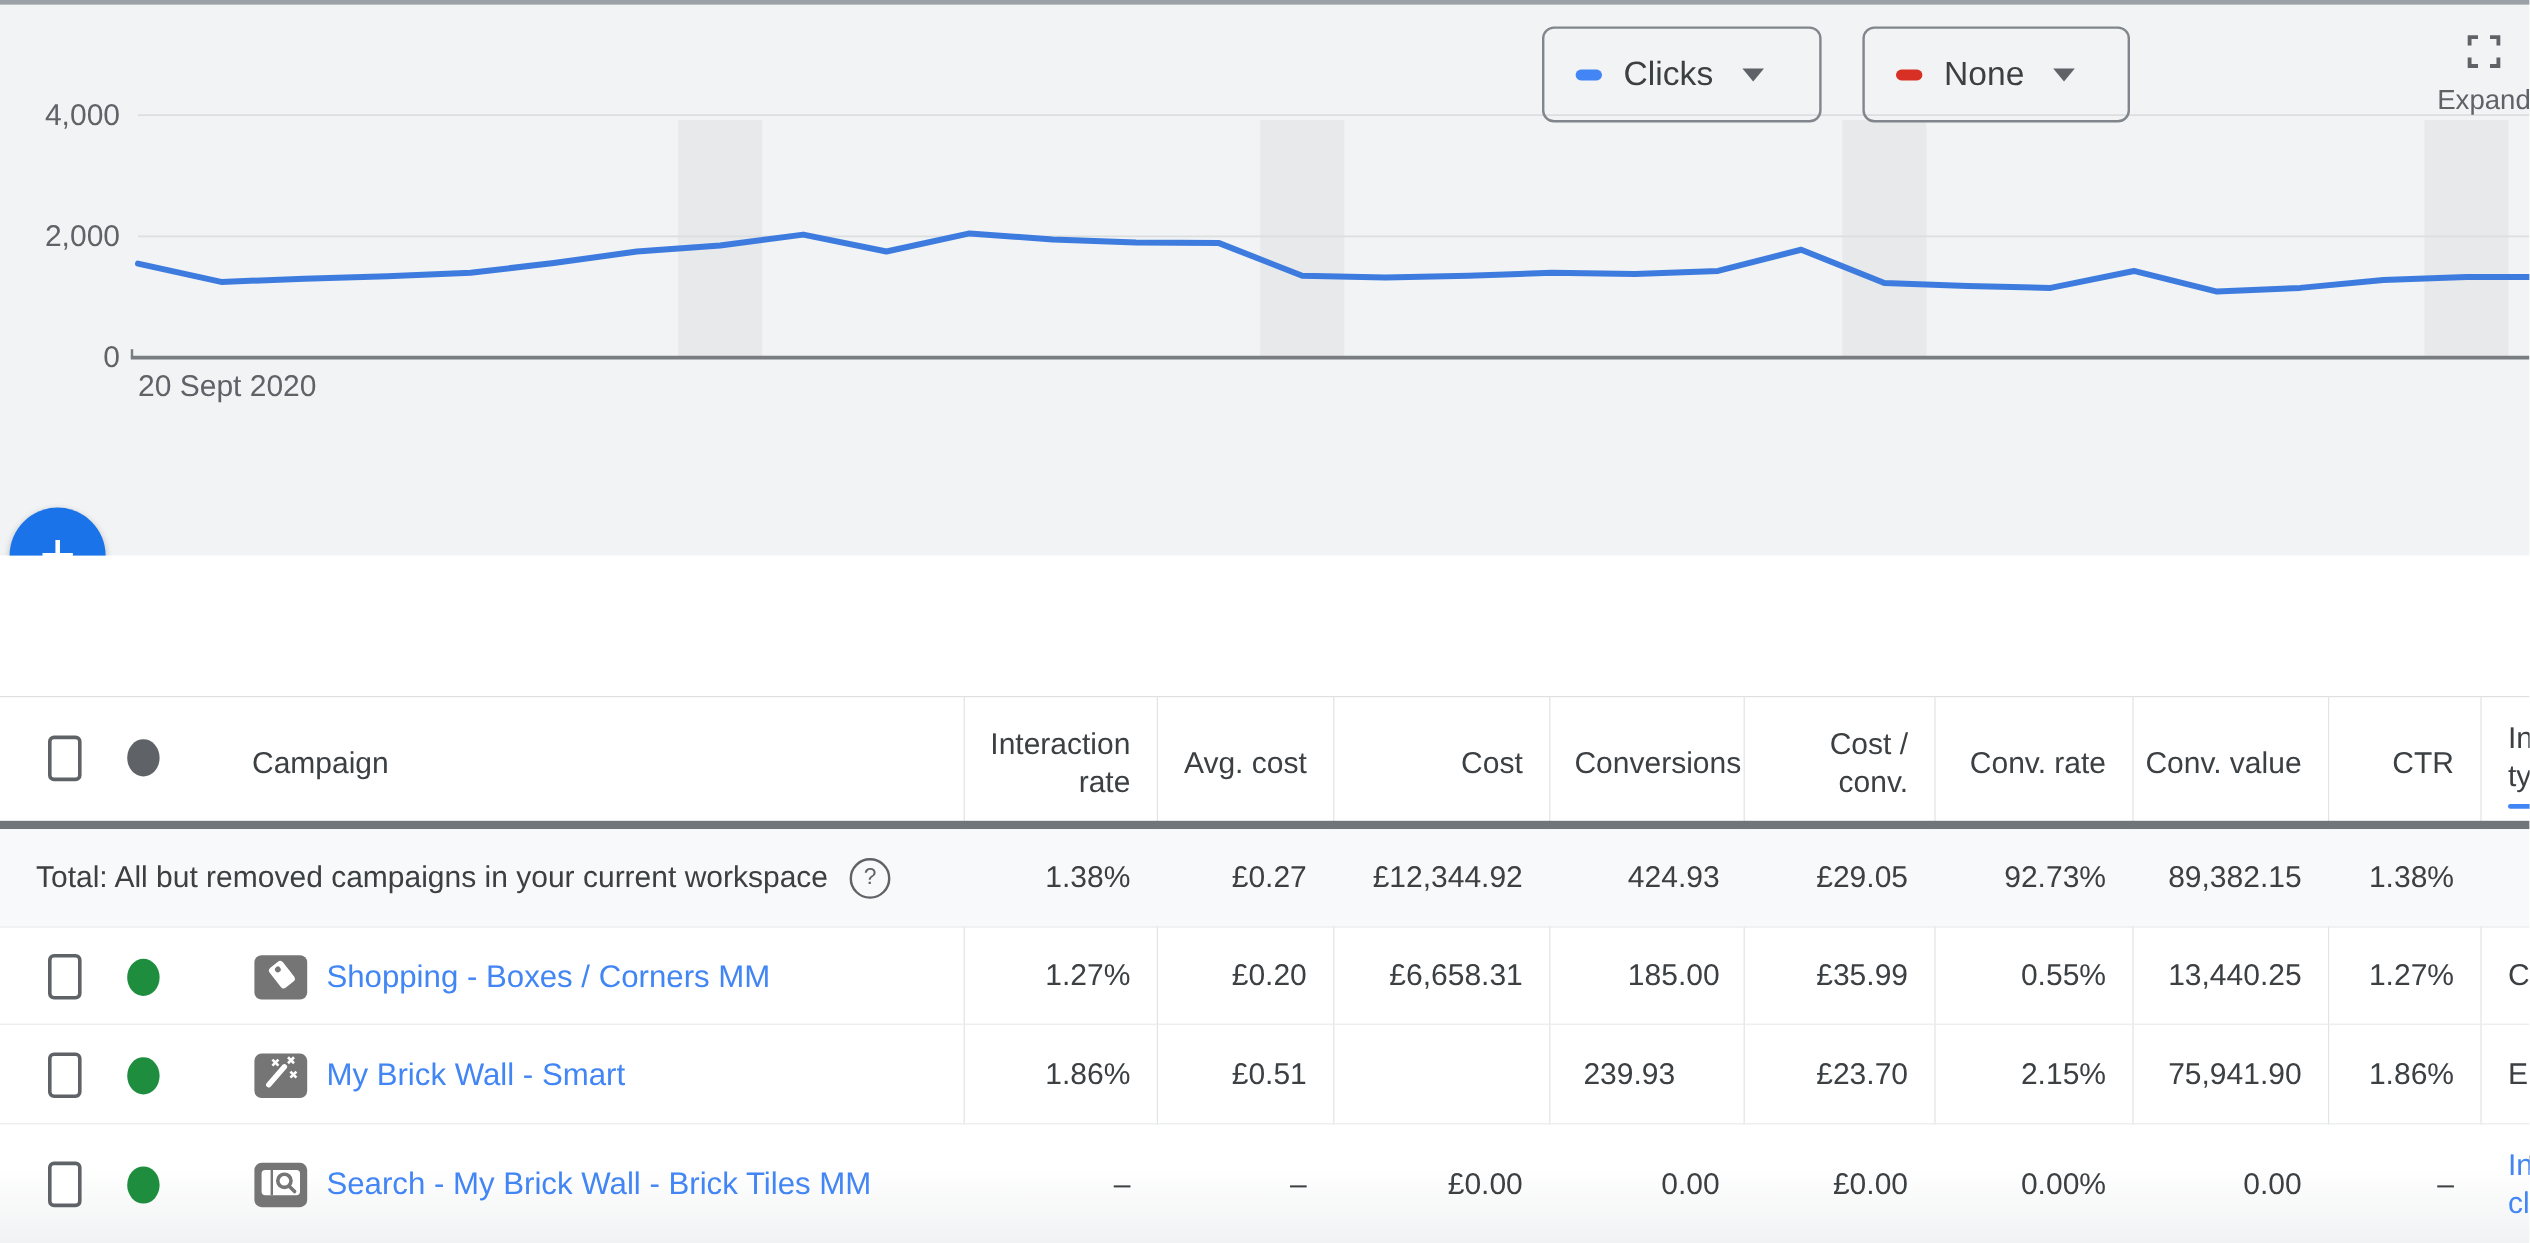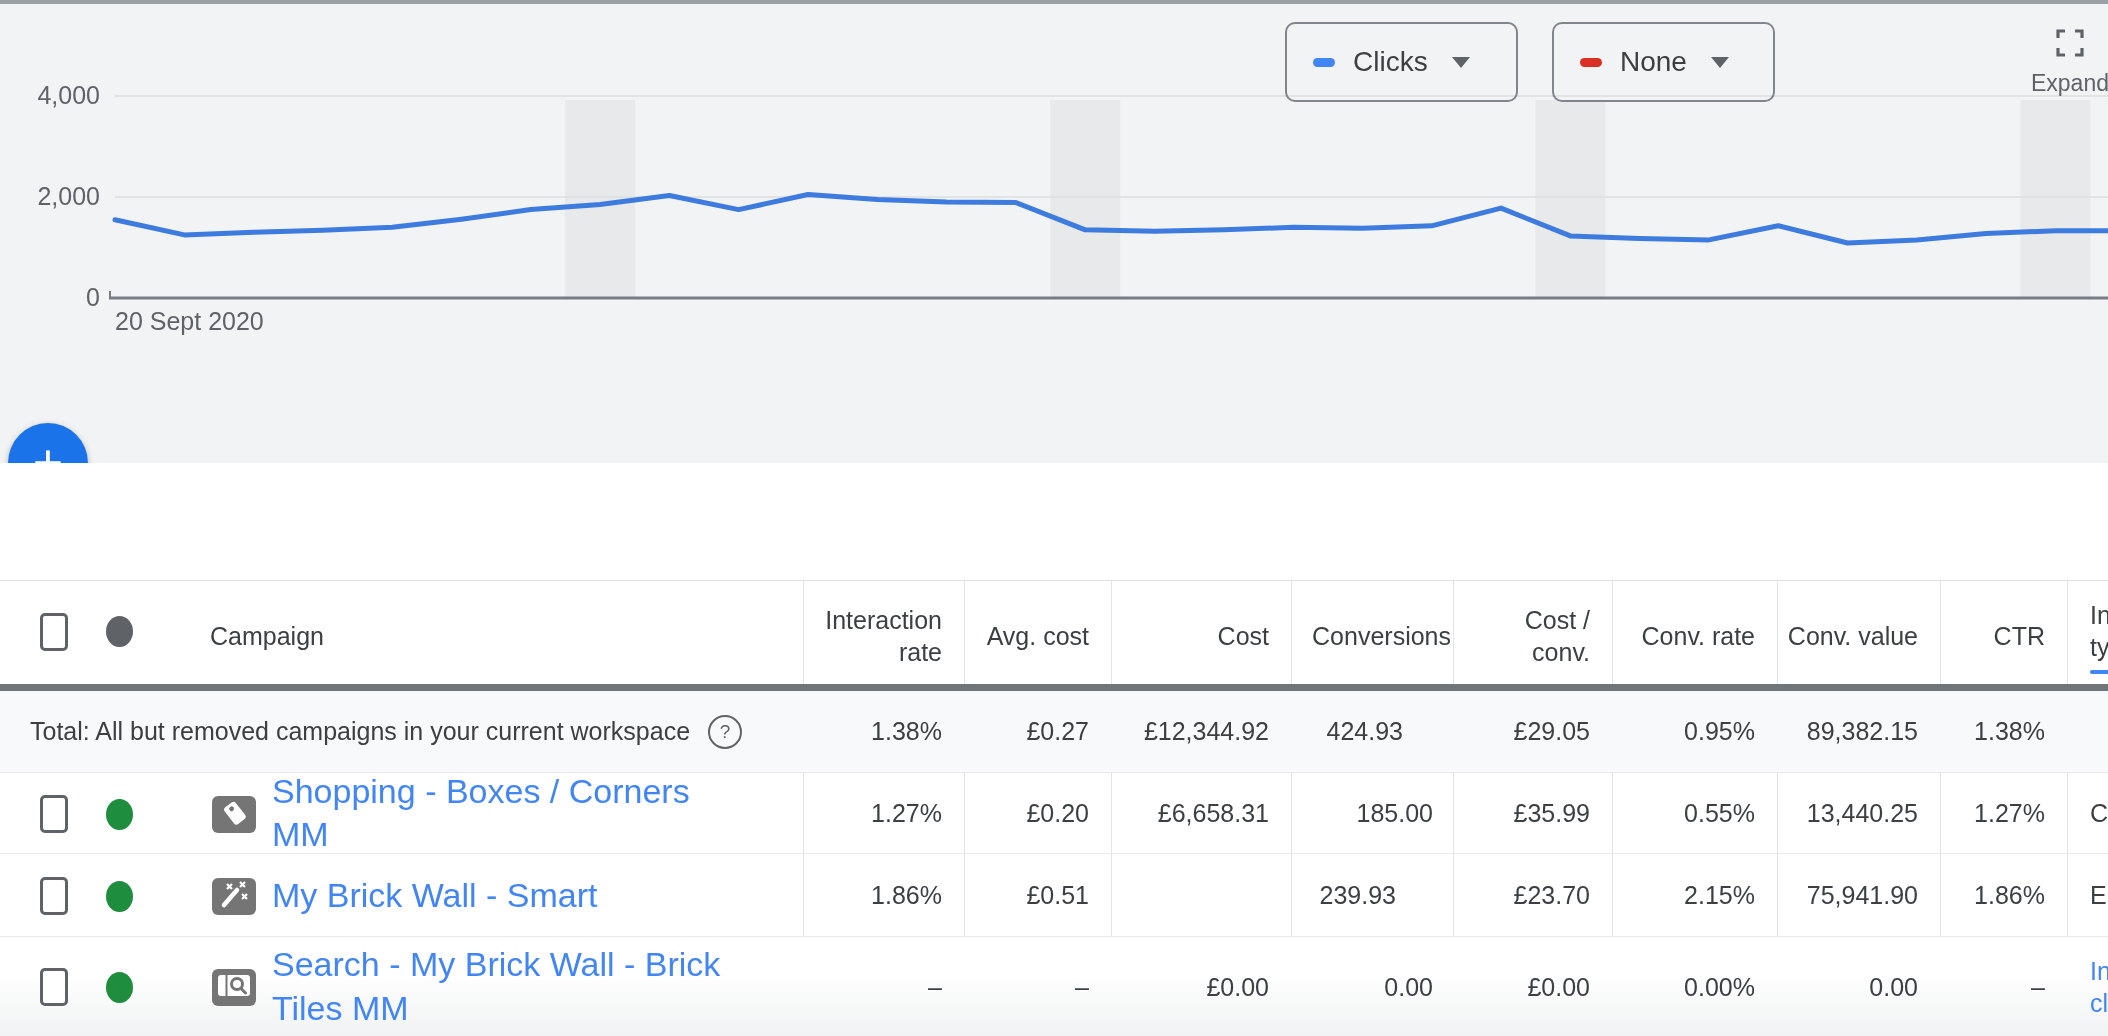--- a/index.html
+++ b/index.html
@@ -58,21 +58,21 @@
   .total-row{background:#f8f9fa;}
   .total-label{position:absolute;left:30px;top:0;height:100%;display:flex;align-items:center;
     font-size:25px;color:#3c4043;}
   .help-circ{display:inline-flex;align-items:center;justify-content:center;width:30px;height:30px;
     border:2px solid #5f6368;border-radius:50%;font-size:19px;color:#5f6368;margin-left:18px;}
   .cell{position:absolute;top:0;height:100%;display:flex;align-items:center;justify-content:flex-end;
     font-size:25px;color:#3c4043;}
   .icon-tile{position:absolute;left:212px;width:44px;height:37px;background:#757575;border-radius:6px;
     display:flex;align-items:center;justify-content:center;}
   .camp-name{position:absolute;left:272px;top:50%;transform:translateY(-50%);width:480px;
-    font-size:34px;color:#4285f4;line-height:1.28;cursor:pointer;}
+    font-size:26px;color:#4285f4;line-height:1.28;cursor:pointer;}
   .extra-cell{position:absolute;left:2090px;top:0;height:100%;display:flex;align-items:center;
     font-size:25px;color:#3c4043;width:120px;}
   .extra-link{color:#4285f4;font-size:25px;line-height:1.3;cursor:pointer;}
   .extra-hdr{position:absolute;left:2090px;top:8px;height:96px;display:flex;flex-direction:column;
     justify-content:center;font-size:25px;font-weight:500;color:#3c4043;line-height:1.3;width:130px;}
   .extra-underline{width:20px;height:4px;background:#4285f4;margin-top:6px;border-radius:2px;}
   .fade-row{background:linear-gradient(180deg,#ffffff 35%,#f1f2f3 100%);}
 </style>
 </head>
 <body>
@@ -222,23 +222,23 @@
 
     <div id="rows">
         <div class="row total-row" style="top:111px;height:81px">
     <div class="total-label">
             <span>Total: All but removed campaigns in your current workspace</span>
       <span class="help-circ">?</span>
           </div>
     <div class="cell" style="right:1166px">1.38%</div>
           <div class="cell" style="right:1019px">£0.27</div>
           <div class="cell" style="right:839px">£12,344.92</div>
-          <div class="cell" style="right:705px">424.93</div>
+          <div class="cell" style="right:675px">424.93</div>
           <div class="cell" style="right:518px">£29.05</div>
-          <div class="cell" style="right:353px">0.95%</div>
+          <div class="cell" style="right:353px">92.73%</div>
           <div class="cell" style="right:190px">89,382.15</div>
           <div class="cell" style="right:63px">1.38%</div>
   </div>
         <div class="row row-border " style="top:192px;height:81px">
       <div class="checkbox" style="top:21.5px"></div>
       <div class="dot" style="top:25.5px;background:#1e8e3e"></div>
       <div class="icon-tile" style="top:22.5px">
             <span><svg width="40" height="33" viewBox="0 0 40 33">
                 <g transform="rotate(-38 20 16)">
                   <rect x="13" y="7" width="14" height="21" rx="3" fill="#fff"></rect>

